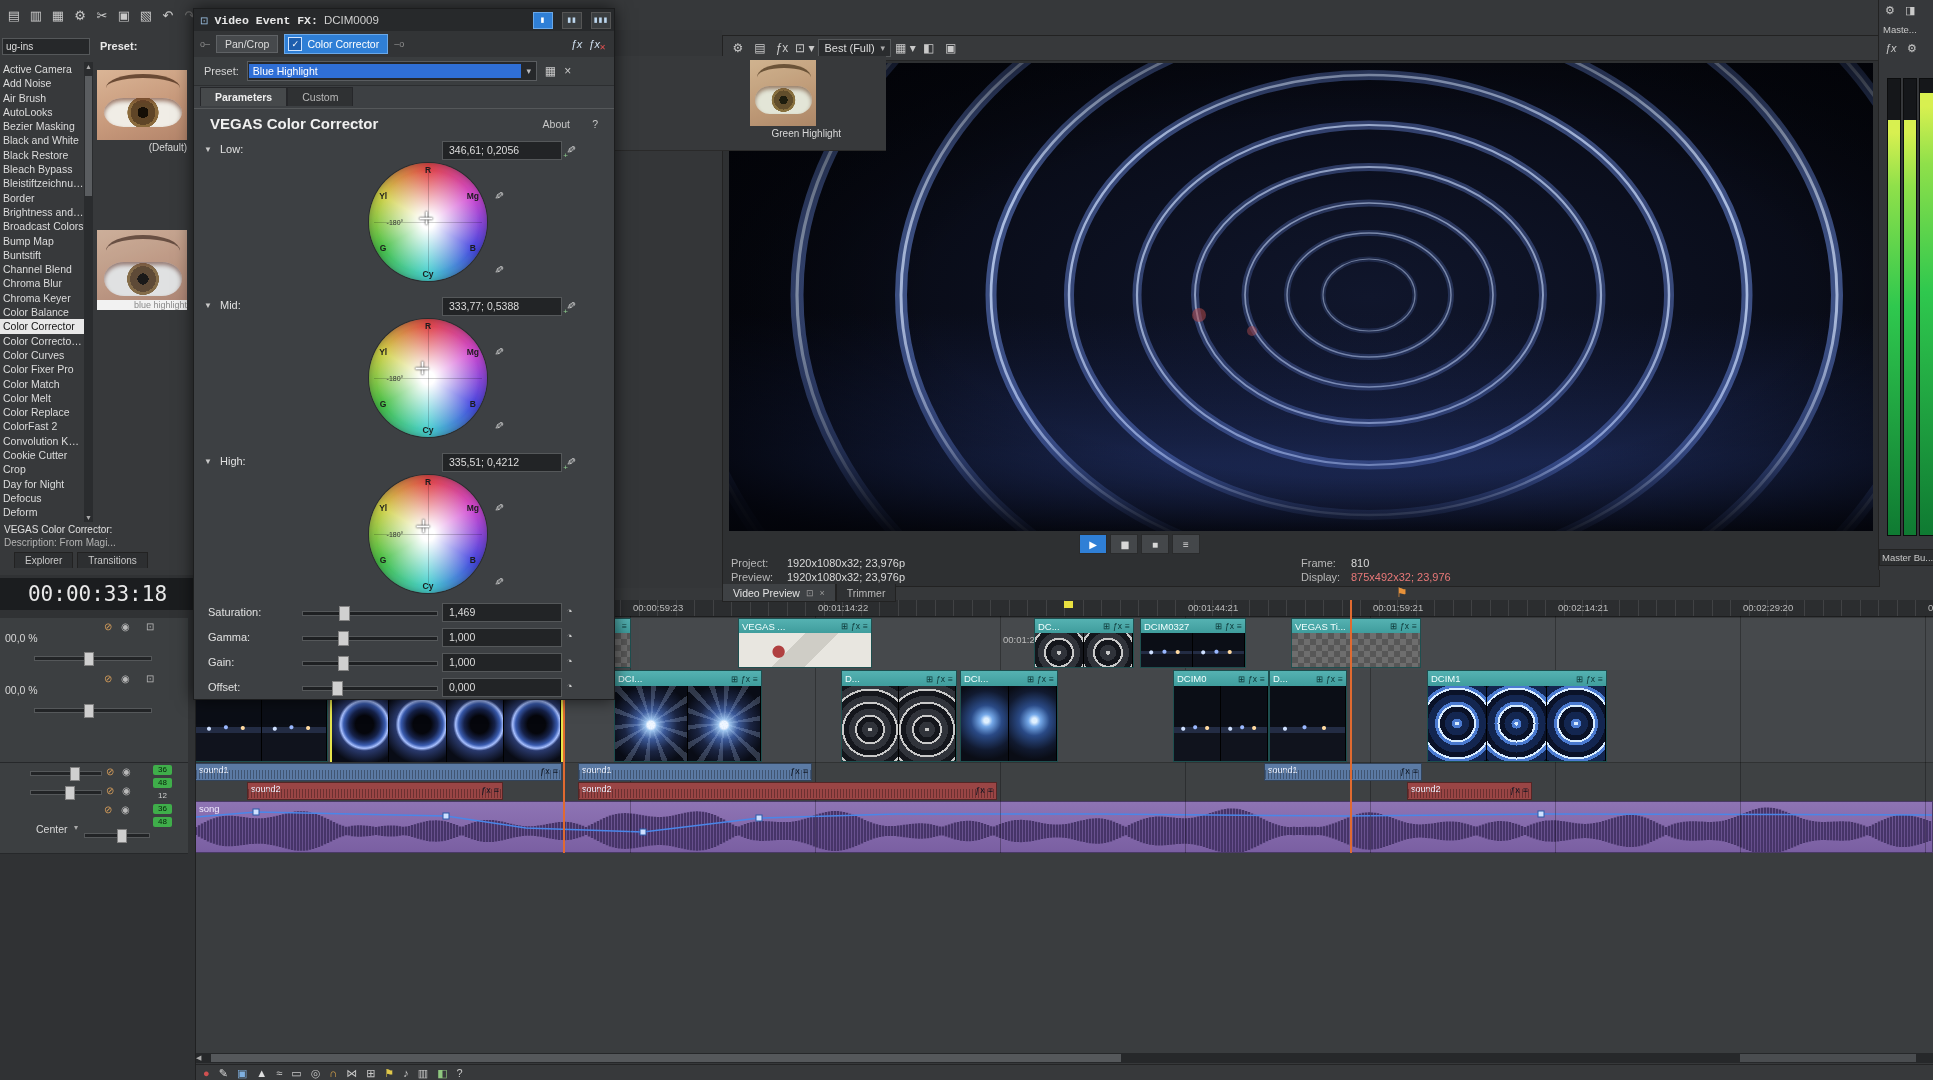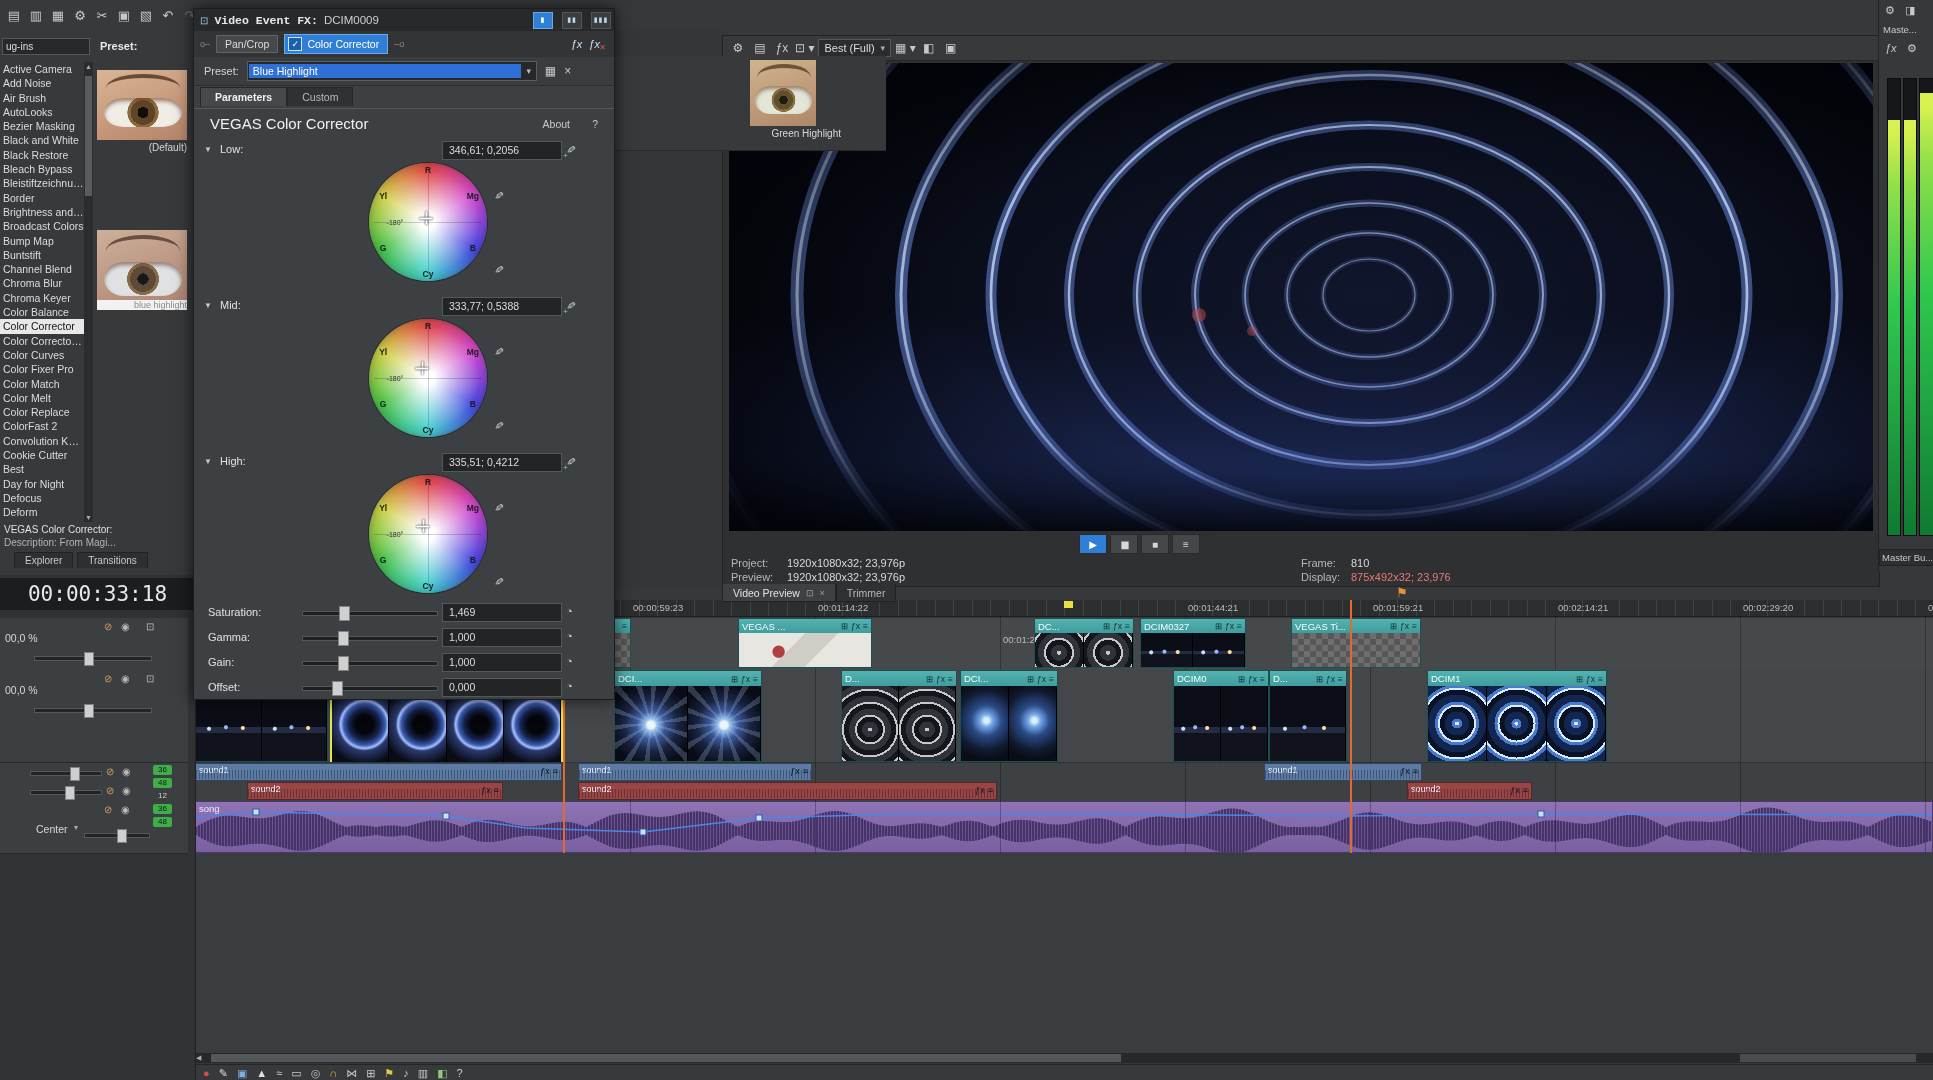--- a/index.html
+++ b/index.html
@@ -154,21 +154,21 @@
   #fx-presetrow{position:absolute;left:0;top:48px;right:0;height:28px;background:#3a3d3f;display:flex;align-items:center;
     gap:8px;padding-left:10px;border-bottom:1px solid #2c2e30;}
   #preset-combo{display:flex;align-items:center;width:288px;height:18px;background:#26282a;border:1px solid #5a5d60;}
   #preset-combo .selval{flex:1;background:#2f6fd6;color:#fff;font-size:10.5px;padding:1px 4px;margin:1px;}
   #preset-combo .arr{width:14px;text-align:center;color:#bbb;font-size:9px;}
   .pbtn{color:#c9c9c9;font-size:12px;}
   #fx-tabs{position:absolute;left:6px;top:78px;display:flex;}
   .fxtab{padding:3px 14px;font-size:10.5px;background:#2f3133;color:#b8b8b8;border:1px solid #26272a;border-bottom:none;}
   .fxtab.active{background:#46494b;color:#efefef;font-weight:bold;}
   #fx-body-line{position:absolute;left:0;top:99px;right:0;height:1px;background:#55585a;}
-  #fx-heading{position:absolute;left:16px;top:106px;font-size:15px;font-weight:normal;color:#f0f0f0;}
+  #fx-heading{position:absolute;left:16px;top:106px;font-size:15px;font-weight:bold;color:#f0f0f0;}
   #fx-about{position:absolute;right:44px;top:109px;font-size:10.5px;color:#c8c8c8;}
   #fx-help{position:absolute;right:16px;top:109px;font-size:10.5px;color:#c8c8c8;}
   .wsec-row,.srow{position:absolute;left:0;right:0;height:20px;}
   .tgl{position:absolute;left:10px;top:4px;font-size:8px;color:#c8c8c8;}
   .wlab{position:absolute;left:26px;top:2px;font-size:11px;color:#e0e0e0;}
   .vbox{position:absolute;left:248px;top:0;width:112px;height:17px;background:#222426;border:1px solid #55585a;
     color:#dcdcdc;font-size:10.5px;line-height:17px;padding-left:6px;}
   .drop{position:absolute;color:#d8d8d8;font-size:11px;transform:rotate(100deg);}
   .drop.plus{left:372px;top:2px;}
   .drop.plus::after{content:"+";position:absolute;transform:rotate(-100deg);font-size:8px;left:9px;top:6px;color:#8fd08f;}
@@ -231,21 +231,21 @@
         <div class="pl-item sel">Color Corrector</div>
         <div class="pl-item">Color Corrector (S...</div>
         <div class="pl-item">Color Curves</div>
         <div class="pl-item">Color Fixer Pro</div>
         <div class="pl-item">Color Match</div>
         <div class="pl-item">Color Melt</div>
         <div class="pl-item">Color Replace</div>
         <div class="pl-item">ColorFast 2</div>
         <div class="pl-item">Convolution Kern...</div>
         <div class="pl-item">Cookie Cutter</div>
-        <div class="pl-item">Best</div>
+        <div class="pl-item">Crop</div>
         <div class="pl-item">Day for Night</div>
         <div class="pl-item">Defocus</div>
         <div class="pl-item">Deform</div>
       </div>
     <div id="plugin-scroll">
       <span class="sarr" style="top:0">▲</span>
       <div class="sthumb"></div>
       <span class="sarr" style="bottom:0">▼</span>
     </div>
     <div class="eye abs" style="left:97px;top:40px;width:90px;height:70px">

